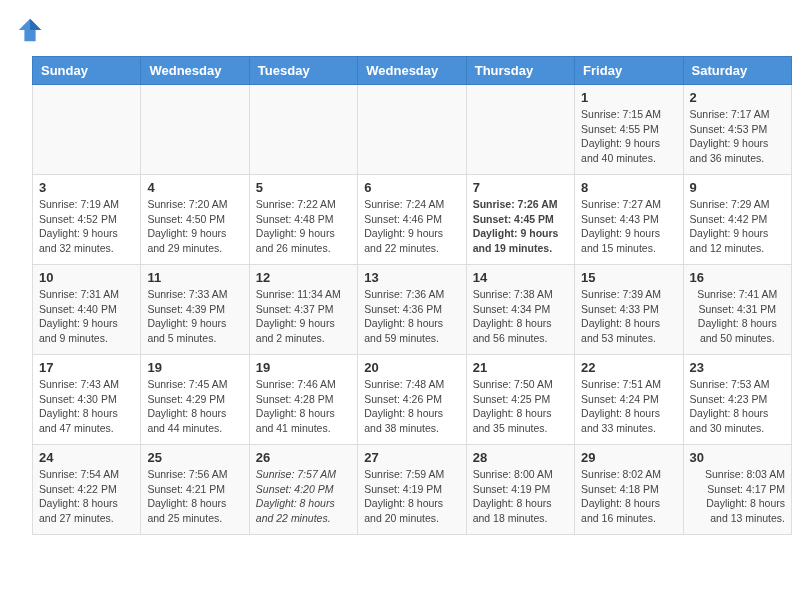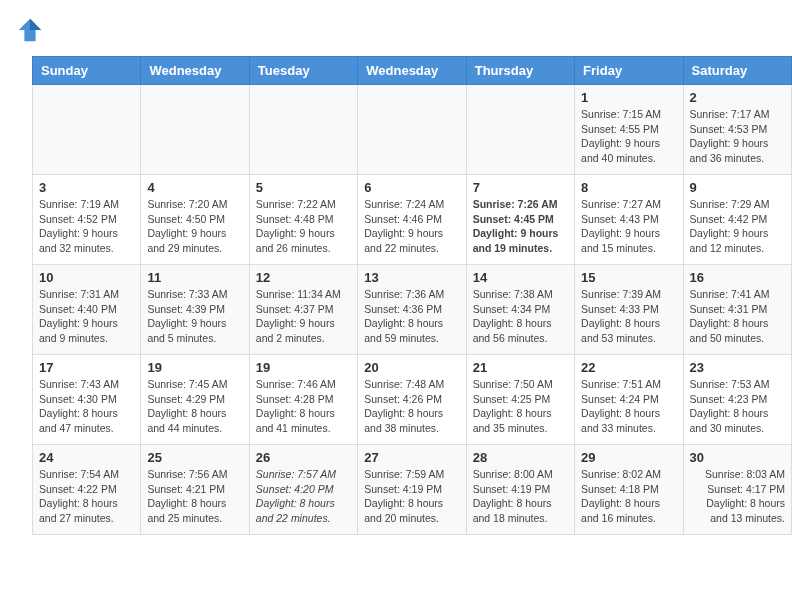--- a/index.html
+++ b/index.html
@@ -240,21 +240,21 @@
         </td>
         <td>
           <span class="day-number">15</span>
           <div class="day-info" style="white-space: pre-line;">Sunrise: 7:39 AM
 Sunset: 4:33 PM
 Daylight: 8 hours
 and 53 minutes.</div>
         </td>
         <td>
           <span class="day-number">16</span>
-          <div class="day-info" style="white-space: pre-line;">Sunrise: 7:41 AM
+          <div class="day-info" style="white-space: pre-line; text-align: center;">Sunrise: 7:41 AM
 Sunset: 4:31 PM
 Daylight: 8 hours
 and 50 minutes.</div>
         </td>
       </tr>
       <tr>
         <td>
           <span class="day-number">17</span>
           <div class="day-info" style="white-space: pre-line;">Sunrise: 7:43 AM
 Sunset: 4:30 PM

